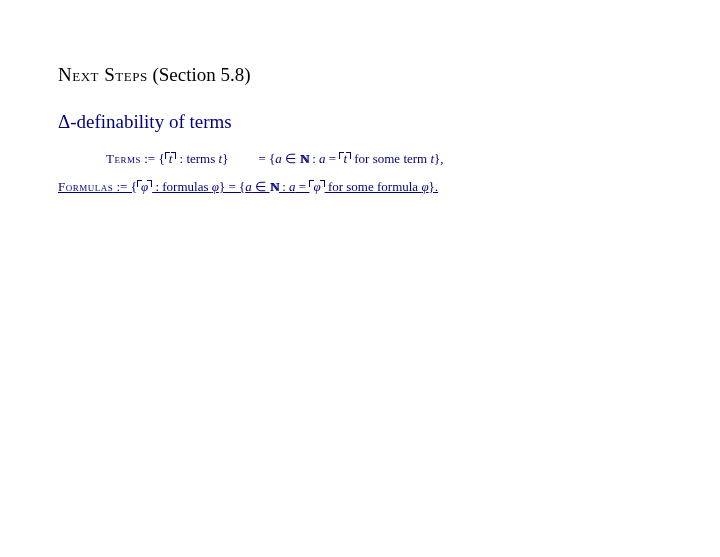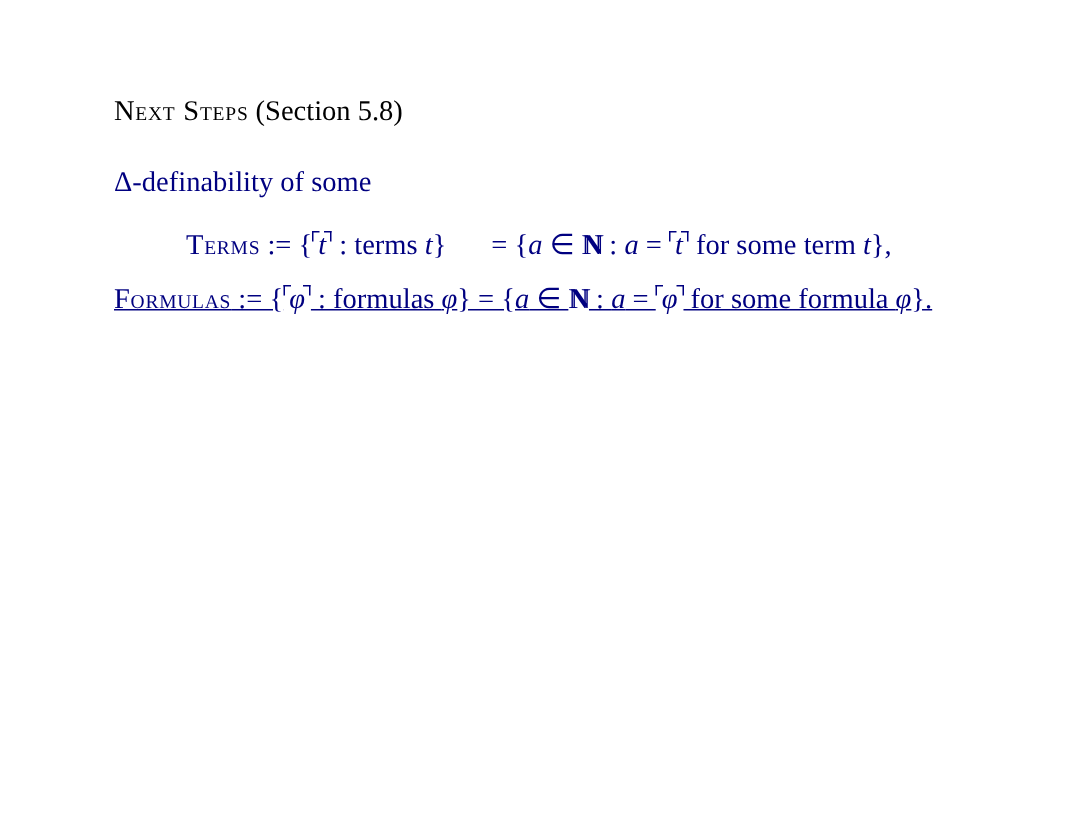--- a/index.html
+++ b/index.html
@@ -5,40 +5,39 @@
   html, body {
     margin: 0;
     padding: 0;
     width: 720px;
     height: 557px;
     background: #ffffff;
     font-family: "Times New Roman", Times, serif;
     color: #000000;
   }
   .page {
-    padding: 64px 50px 0 40px;
+    padding: 64px 50px 0 58px;
     box-sizing: border-box;
-    margin-left: 36px;
   }
   .heading {
     font-size: 19px;
     line-height: 1.2;
     margin-bottom: 24px;
   }
   .smallcaps {
     font-variant: small-caps;
     letter-spacing: 0.5px;
   }
   .section-para {
     font-size: 19px;
     margin-bottom: 18px;
     color: #000080;
   }
   .defline {
-    font-size: 19px;
+    font-size: 13px;
     color: #000080;
     white-space: nowrap;
     margin-bottom: 12px;
   }
   .defline.terms {
     margin-left: 48px;
   }
   .defline.formulas {
     margin-left: 0px;
     text-decoration: underline;
@@ -93,21 +92,21 @@
 </head>
 <body>
 
 <div class="page">
 
   <div class="heading">
     <span class="smallcaps">Next Steps</span><span> (Section 5.8)</span>
   </div>
 
   <div class="section-para">
-    <span>Δ</span><span>-definability of some</span>
+    <span>Δ</span><span>-definability of terms</span>
   </div>
 
   <div class="defline terms">
     <span class="smallcaps">Terms</span><span> := {</span><span class="godel"><span class="term-var">t</span></span><span> : terms </span><span class="term-var">t</span><span>}</span><span class="rhs-gap"></span><span>= {</span><span class="term-var">a</span><span> ∈ </span><span class="bbN">N</span><span> : </span><span class="term-var">a</span><span> = </span><span class="godel"><span class="term-var">t</span></span><span> for some term </span><span class="term-var">t</span><span>},</span>
   </div>
 
   <div class="defline formulas">
     <span class="smallcaps">Formulas</span><span> := {</span><span class="godel"><span class="phi">φ</span></span><span> : formulas </span><span class="phi">φ</span><span>} = {</span><span class="term-var">a</span><span> ∈ </span><span class="bbN">N</span><span> : </span><span class="term-var">a</span><span> = </span><span class="godel"><span class="phi">φ</span></span><span> for some formula </span><span class="phi">φ</span><span>}.</span>
   </div>
 

